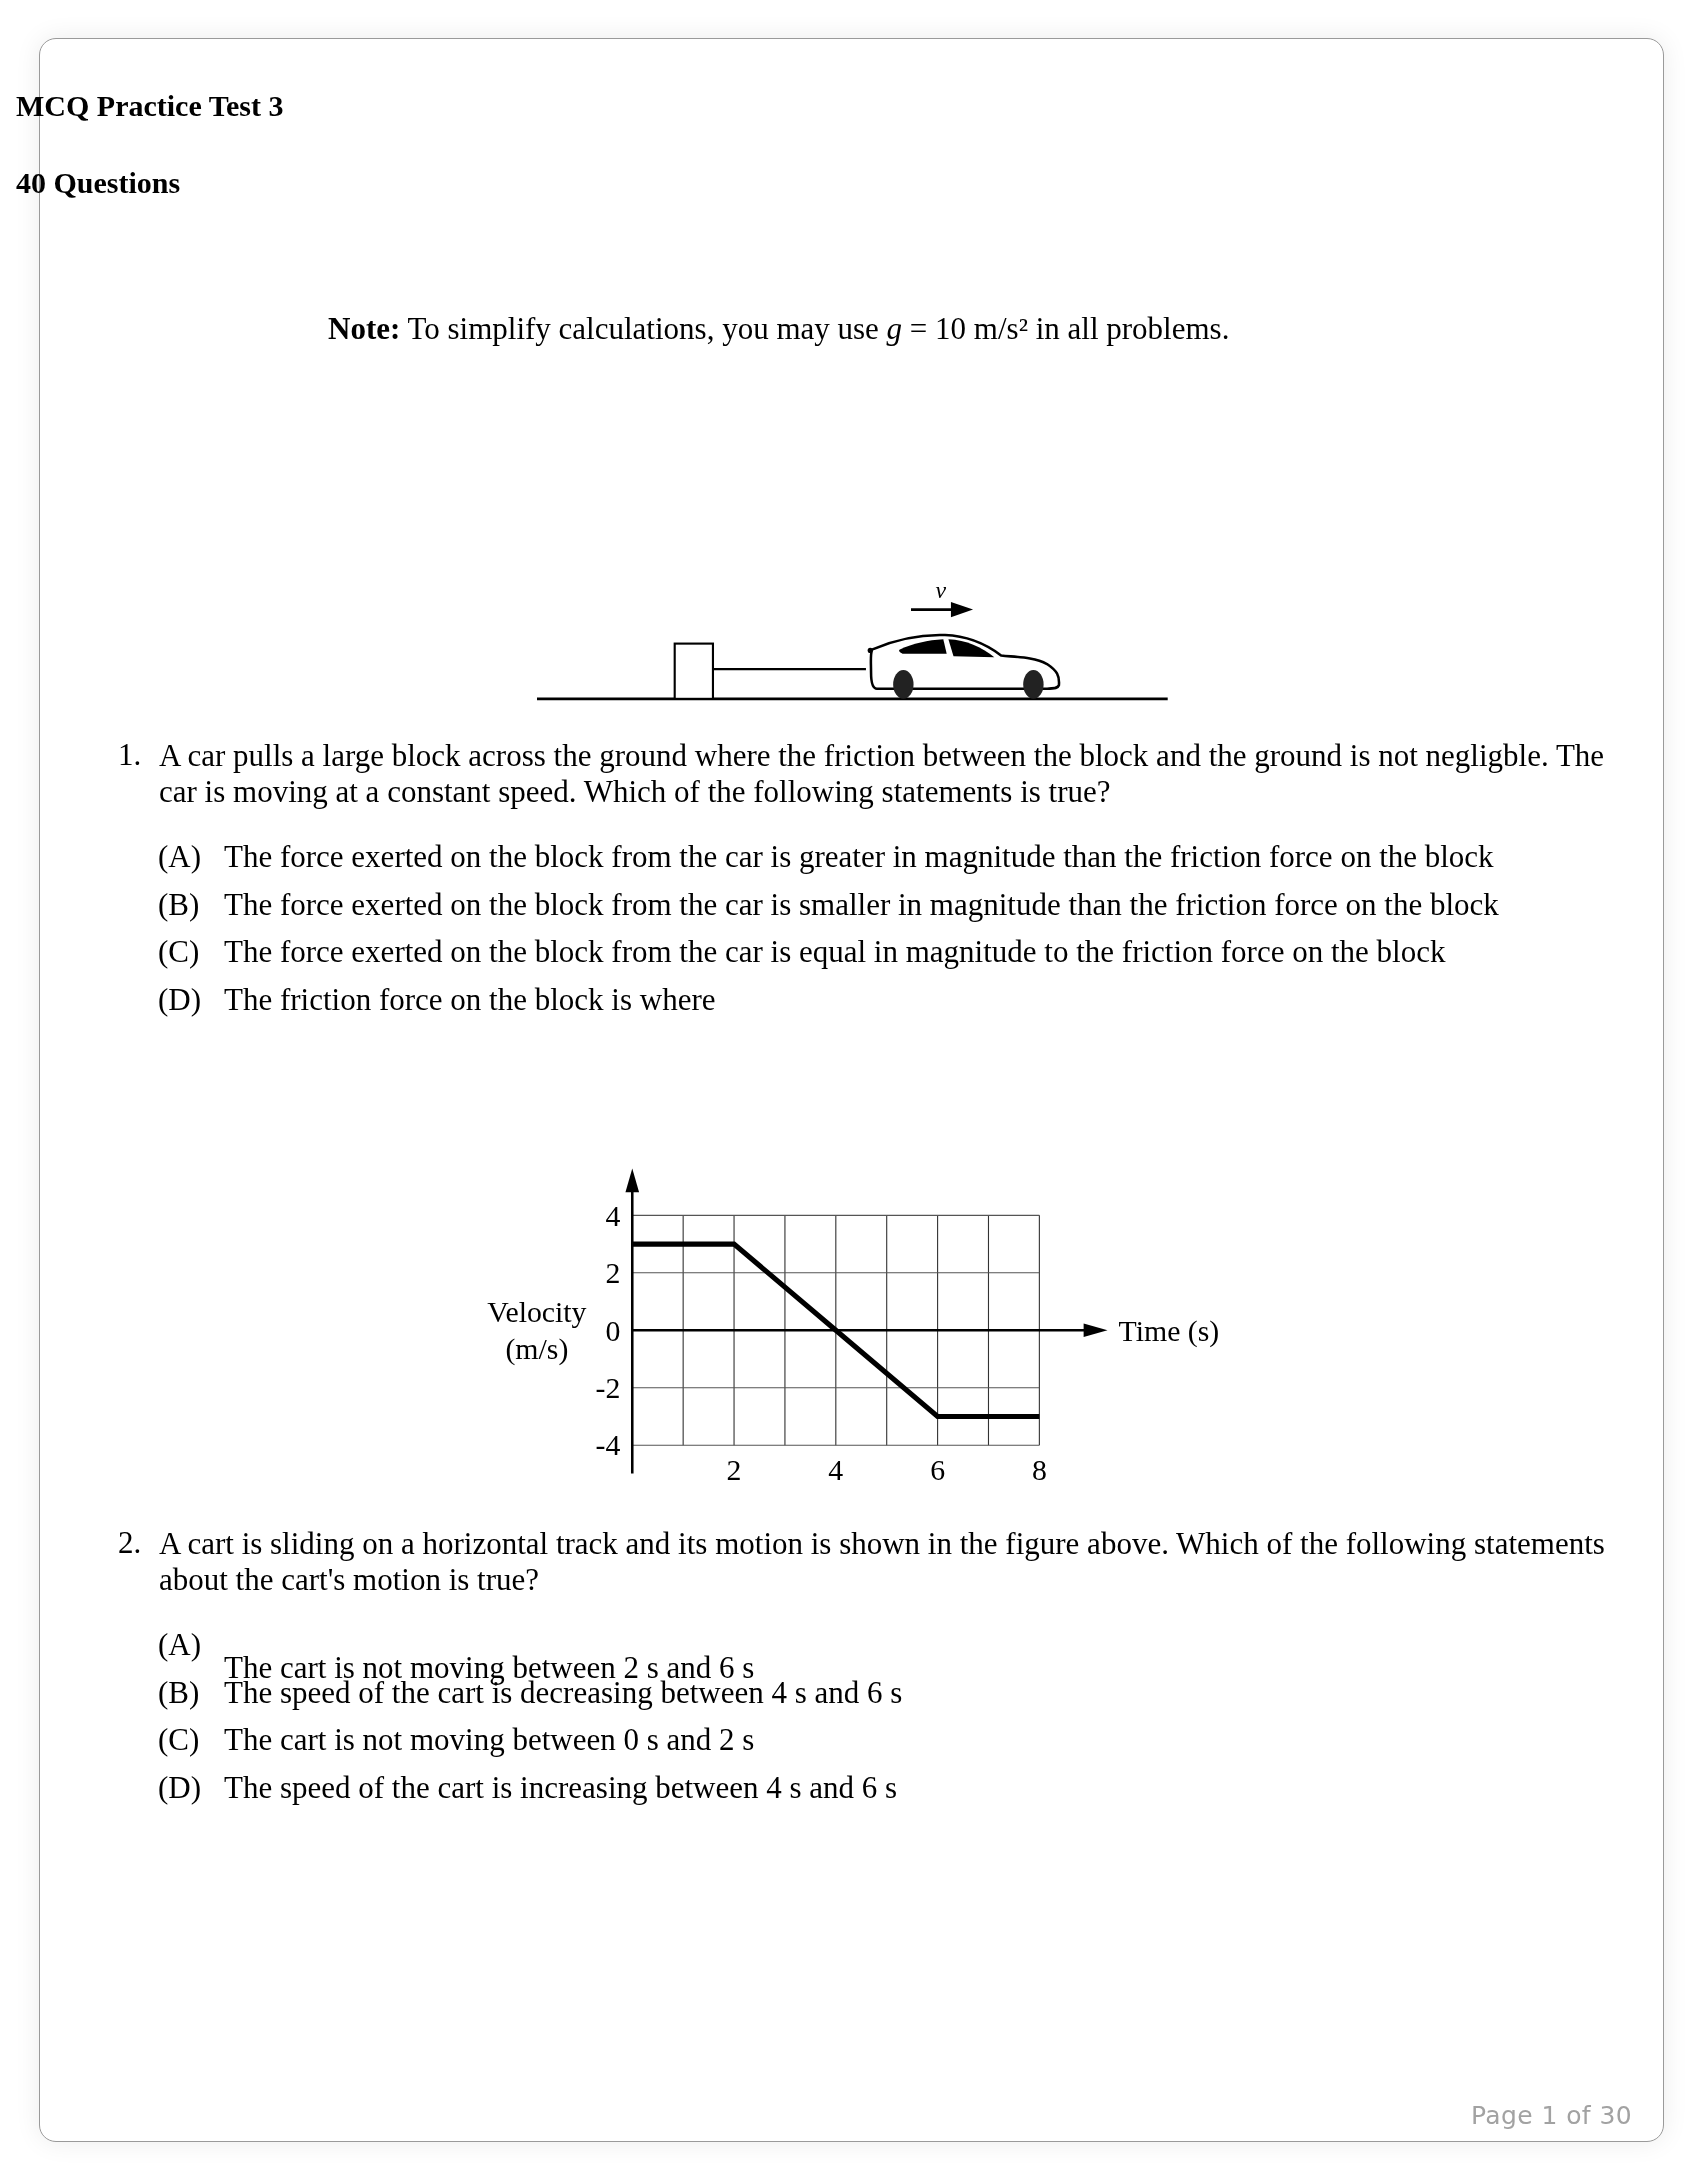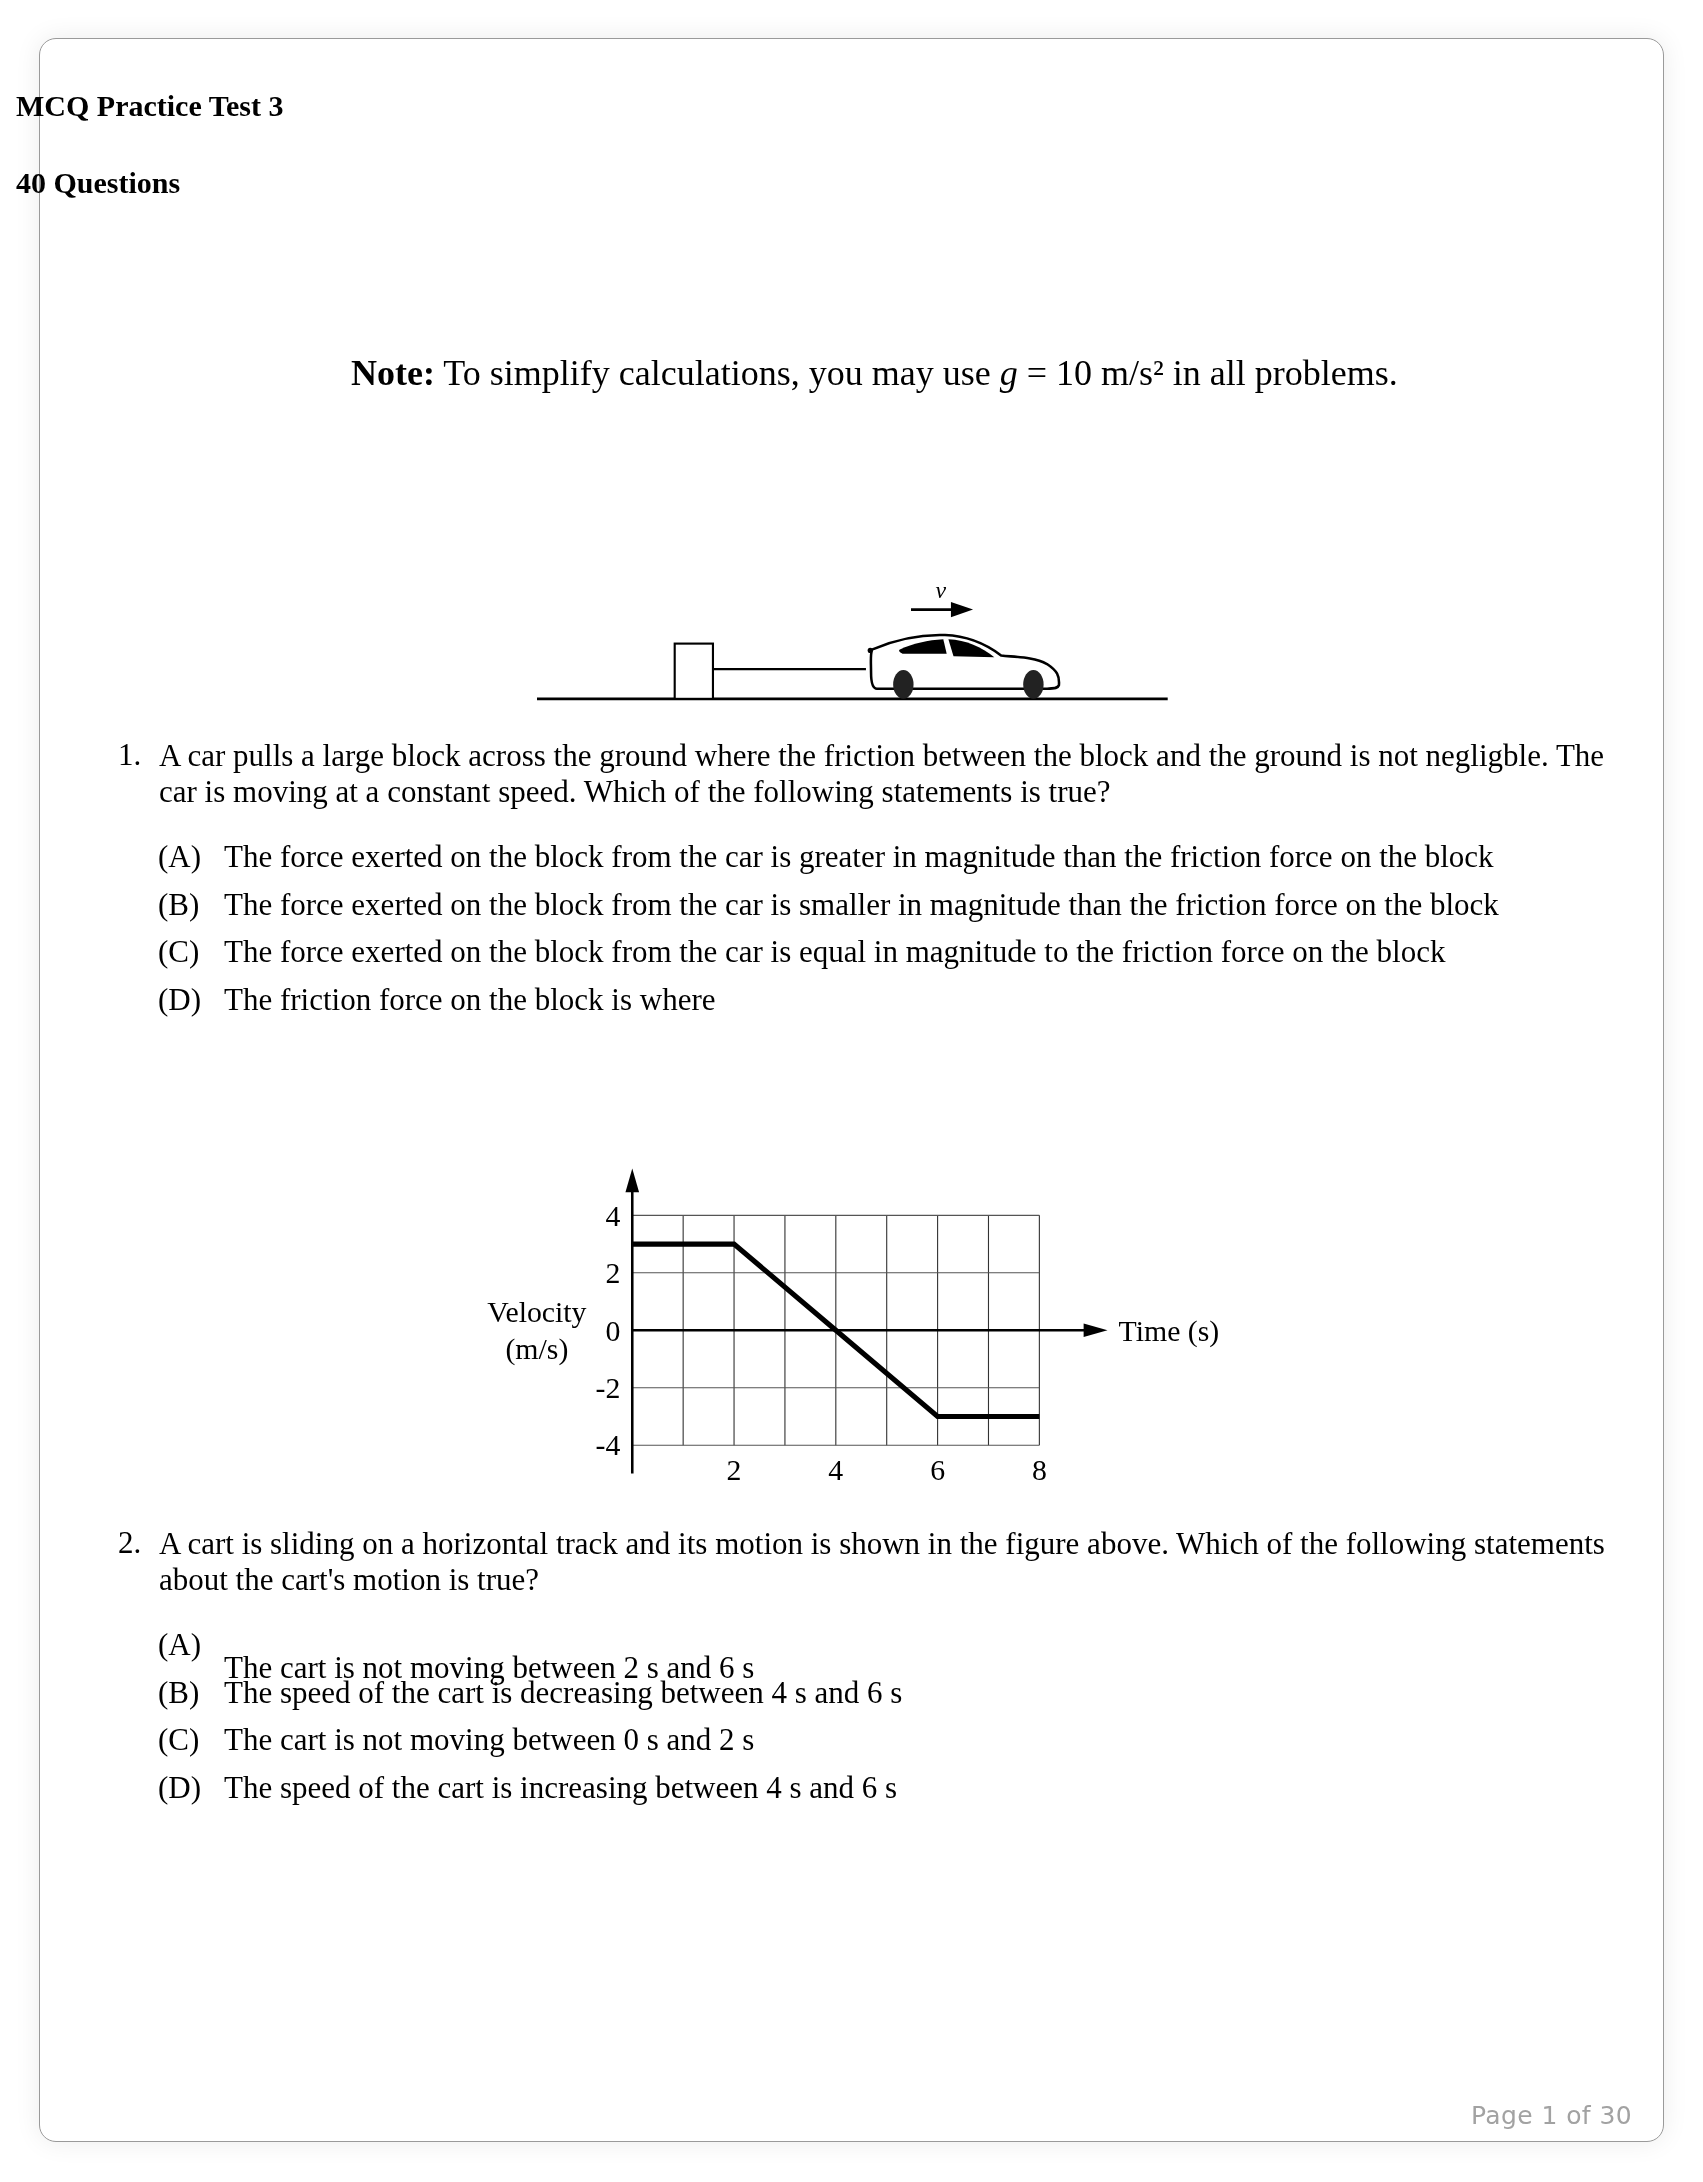--- a/index.html
+++ b/index.html
@@ -7,21 +7,21 @@
     .page {
       position: absolute; left: 39px; top: 38px; width: 1625px; height: 2104px;
       border: 1.7px solid #9a9a9a; border-radius: 17px; background: #fff;
       box-shadow: 0 0 25.6px rgba(0,0,0,0.08);
       box-sizing: border-box;
     }
     .abs { position: absolute; }
     .center { left: 16px; width: 1704px; }
     .h-title { font-weight: bold; font-size: 30px; top: 89px; }
     .h-sub { font-weight: bold; font-size: 30px; line-height: 38px; top: 164px; }
-    .para { left: 351px; font-size: 36px; line-height: 34px; margin-top: 44px; }
+    .para { left: 328px; font-size: 31px; line-height: 34px; }
     .para b { font-weight: bold; }
     .para i { font-style: italic; }
     .qnum { font-size: 31px; left: 118px; }
     .qtext { font-size: 31px; left: 159px; width: 1448px; line-height: 37px; }
     .opt-letter { font-size: 31px; left: 158px; }
     .opt-text { font-size: 31px; left: 224px; }
     .pagenum { font-family: "DejaVu Sans", sans-serif; font-size: 25px; color: #a2a2a2; right: 72px; top: 2101px; letter-spacing: 0.4px; }
     svg text { font-family: "Liberation Serif", serif; }
   </style>
 </head>

